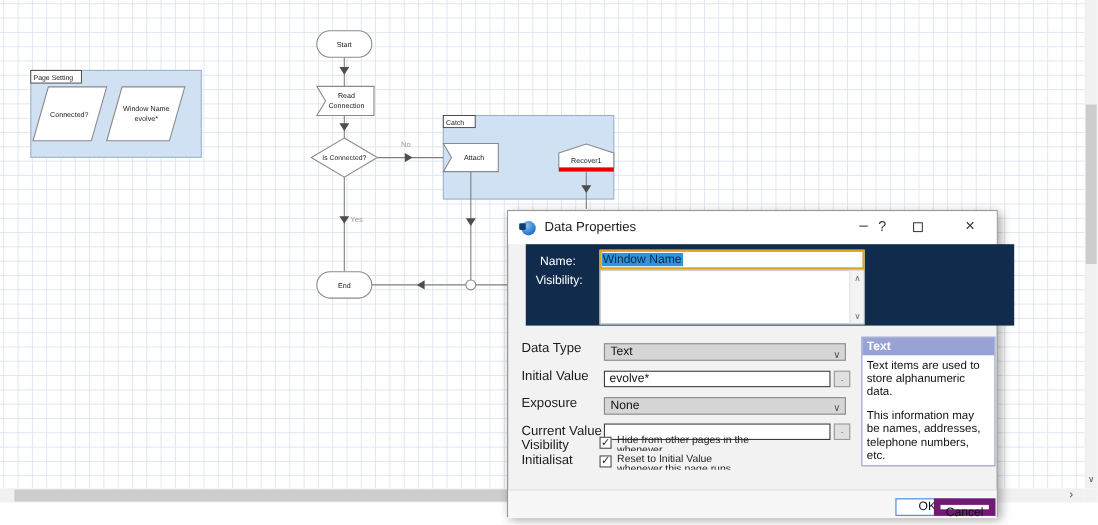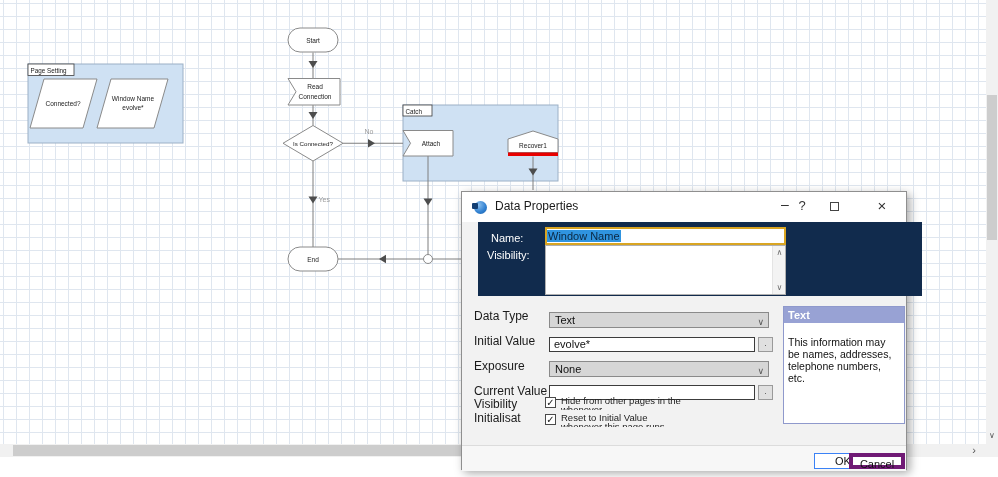--- a/index.html
+++ b/index.html
@@ -83,21 +83,21 @@
     border:1px solid #8f99cc; background:#ffffff; }
   .info-header { height:16px; background:#98a2d4; color:#ffffff; font-size:11px; font-weight:bold;
     line-height:16px; padding-left:4px; }
   .info-body { padding:3px 4px; font-size:10.5px; line-height:12px; color:#111; }
   .info-gap { height:10px; }
 
   .btn-sep { position:absolute; left:0; top:253px; width:100%; height:26px; background:#f7f7f7; border-top:1px solid #dcdcdc; }
   .btn { position:absolute; top:261px; height:16px; background:#ffffff; font-size:11px; line-height:14px;
     text-align:center; color:#111; cursor:default; }
   .btn-ok { left:320px; width:58px; border:1px solid #3b82f6;margin-left:32px; }
-  .btn-cancel { left:387px; width:56px; border:4px solid #701a75; }
+  .btn-cancel { left:387px; width:56px; border:6px solid #701a75; }
 </style>
 </head>
 <body>
 
 <div class="screen">
 
   <div class="canvas">
     <svg width="986" height="444" viewBox="0 0 986 444">
 
       <g>
@@ -238,20 +238,21 @@
     <div class="row-label" style="top:219px;">Initialisat</div>
     <div class="chk" style="top:222px;">✓</div>
     <div class="chk-text" style="top:221px;">
       <div>Reset to Initial Value</div>
       <div>whenever this page runs</div>
     </div>
 
     <div class="info-panel">
       <div class="info-header">Text</div>
       <div class="info-body">
+        <div>Text items are used to store alphanumeric data.</div>
         <div class="info-gap"></div>
         <div>This information may be names, addresses, telephone numbers, etc.</div>
       </div>
     </div>
 
     <div class="btn-sep"></div>
     <div class="btn btn-ok">OK</div>
     <div class="btn btn-cancel">Cancel</div>
   </div>
 

